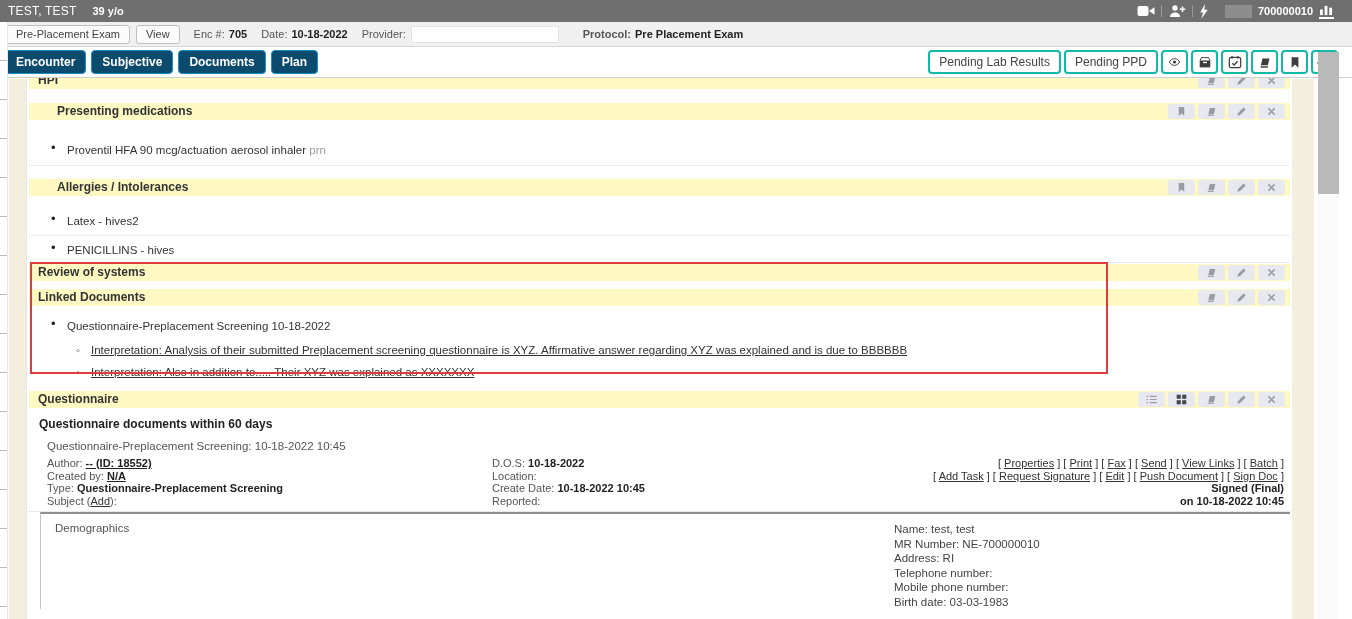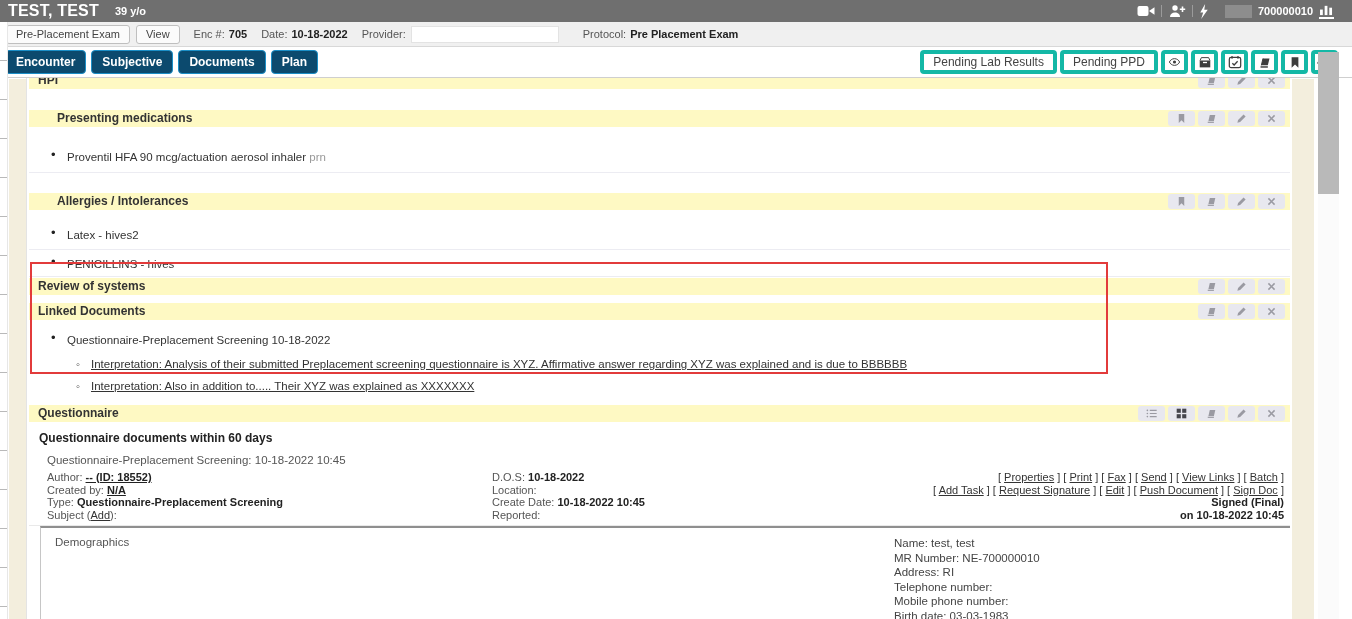--- a/index.html
+++ b/index.html
@@ -3,21 +3,21 @@
 <meta charset="utf-8">
 <style>
   * { box-sizing: border-box; }
   html,body { margin:0; padding:0; background:#ffffff; }
   body { font-family:"Liberation Sans", sans-serif; width:1352px; height:619px; overflow:hidden; }
   #app { position:relative; width:1352px; height:619px; background:#fff; }
 
   
   .titlebar { position:absolute; left:0; top:0; width:1352px; height:22px; background:#6f6f6f;
               color:#fff; display:flex; align-items:center; }
-  .pname { font-size:16px; font-weight:bold; margin-left:8px; letter-spacing:.2px;text-align:center; }
+  .pname { font-size:12px; font-weight:normal; margin-left:8px; letter-spacing:.2px;text-align:center; }
   .page-yo { font-size:11px; font-weight:bold; margin-left:16px; }
   .tb-right { margin-left:auto; display:flex; align-items:center; margin-right:12px; }
   .tb-icon { display:flex; align-items:center; justify-content:center; color:#fff; margin:0 6px; cursor:pointer; }
   .tb-icon svg { display:block; }
   .tb-sep { width:1px; height:12px; background:#9b9b9b; }
   .acct-box { width:27px; height:13px; background:#8d8d8d; margin-left:10px; }
   .acct { font-size:11px; font-weight:bold; margin-left:6px; }
   .chart-underline { border-bottom:2px solid #fff; padding-bottom:1px; }
 
   
@@ -28,21 +28,21 @@
   .enc-lbl { margin-left:14px; color:#555; }
   .enc-val { margin-left:4px; color:#222; font-weight:bold; }
   .prov-input { width:148px; height:17px; border:1px solid #e3e3e3; background:#fff; margin-left:5px; }
 
   
   .toolbar { position:absolute; left:0; top:47px; width:1352px; height:31px; background:#fff;
              border-bottom:1px solid #cfcfcf; display:flex; align-items:center; }
   .nav-btn { background:#0c4a6e; border:1px solid #1b8ec6; border-radius:4px; color:#fff;
              font-weight:bold; font-size:12px; padding:4px 10px; margin-left:5px; font-family:inherit; cursor:pointer; }
   .tb-spacer { flex:1; }
-  .tool-btn { background:#fff; border:4px solid #14b8a6; border-radius:4px; color:#444; font-size:12px;
+  .tool-btn { background:#fff; border:2px solid #14b8a6; border-radius:4px; color:#444; font-size:12px;
               height:24px; padding:0 9px; margin-left:3px; display:flex; align-items:center; font-family:inherit; cursor:pointer; }
   .icon-btn { width:27px; justify-content:center; padding:0; color:#3d3d3d; }
   .toolbar-right { display:flex; align-items:center; margin-right:14px; }
 
   
   .ruler { position:absolute; left:0; top:22px; width:8px; height:597px; background:#fff;
            background-image:repeating-linear-gradient(to bottom, transparent 0 38px, #b9b9b9 38px 39px);
            border-right:1px solid #e7e7e7; }
   .beige-left  { position:absolute; left:9px;   top:79px; width:17px; height:540px; background:#f3eedd; }
   .beige-right { position:absolute; left:1292px; top:79px; width:22px; height:540px; background:#f3eedd; }
@@ -70,21 +70,21 @@
   ul.bordered li { border-bottom:1px solid #ececf2; }
   li.pad-med   { padding:24px 0 9px 38px; }  li.pad-med::before   { top:22px; }
   li.pad-al1   { padding:19px 0 8px 38px; }  li.pad-al1::before   { top:17px; }
   li.pad-al2   { padding:8px  0 6px 38px; }  li.pad-al2::before   { top:6px; }
   li.pad-doc   { padding:14px 0 4px 38px; }  li.pad-doc::before   { top:12px; }
   li.l2 { position:relative; font-size:11.5px; color:#333; line-height:12px; padding:8px 0 2px 62px;text-decoration:underline; }
   li.l2::before { content:"\25E6"; position:absolute; left:47px; top:8px; color:#444; font-size:11px; }
   li.last2 { padding-top:8px; padding-bottom:4px; }
   .gray { color:#9a9a9a; }
 
-  .mt5{margin-top:20px;padding-left:28px;} .mt1{margin-top:1px;} .mt8{margin-top:8px;} .mt9{margin-top:9px;}
+  .mt5{margin-top:13px;padding-left:28px;} .mt1{margin-top:1px;} .mt8{margin-top:8px;} .mt9{margin-top:9px;}
 
   .q-subtitle { font-size:12px; font-weight:bold; color:#222; margin:9px 0 0 12px; }
   .q-docheading { font-size:11.5px; color:#555; margin:9px 0 0 20px; }
   .doc-info { display:flex; margin:5px 8px 0 20px; font-size:11px; color:#555; line-height:12.5px; }
   .col-left { width:445px; }
   .col-mid  { width:430px; }
   .col-right{ flex:1; text-align:right; color:#333; }
   .bv { font-weight:bold; color:#222; }
   a.lnk { color:#333; text-decoration:underline; cursor:pointer; }
   a.blnk { color:#222; font-weight:bold; text-decoration:underline; cursor:pointer; }
@@ -148,21 +148,21 @@
 
   <div class="encbar">
     <button class="enc-btn">Pre-Placement Exam</button>
     <button class="enc-btn">View</button>
     <span class="enc-lbl">Enc #:</span>
     <span class="enc-val">705</span>
     <span class="enc-lbl">Date:</span>
     <span class="enc-val">10-18-2022</span>
     <span class="enc-lbl">Provider:</span>
     <input class="prov-input" style="">
-    <span class="enc-lbl" style="margin-left:24px;">Protocol:</span>
+    <span class="enc-lbl" style="margin-left:24px;font-weight:bold;">Protocol:</span>
     <span class="enc-val">Pre Placement Exam</span>
   </div>
 
   <div class="toolbar">
     <button class="nav-btn">Encounter</button>
     <button class="nav-btn">Subjective</button>
     <button class="nav-btn">Documents</button>
     <button class="nav-btn">Plan</button>
     <div class="tb-spacer"></div>
     <div class="toolbar-right">

